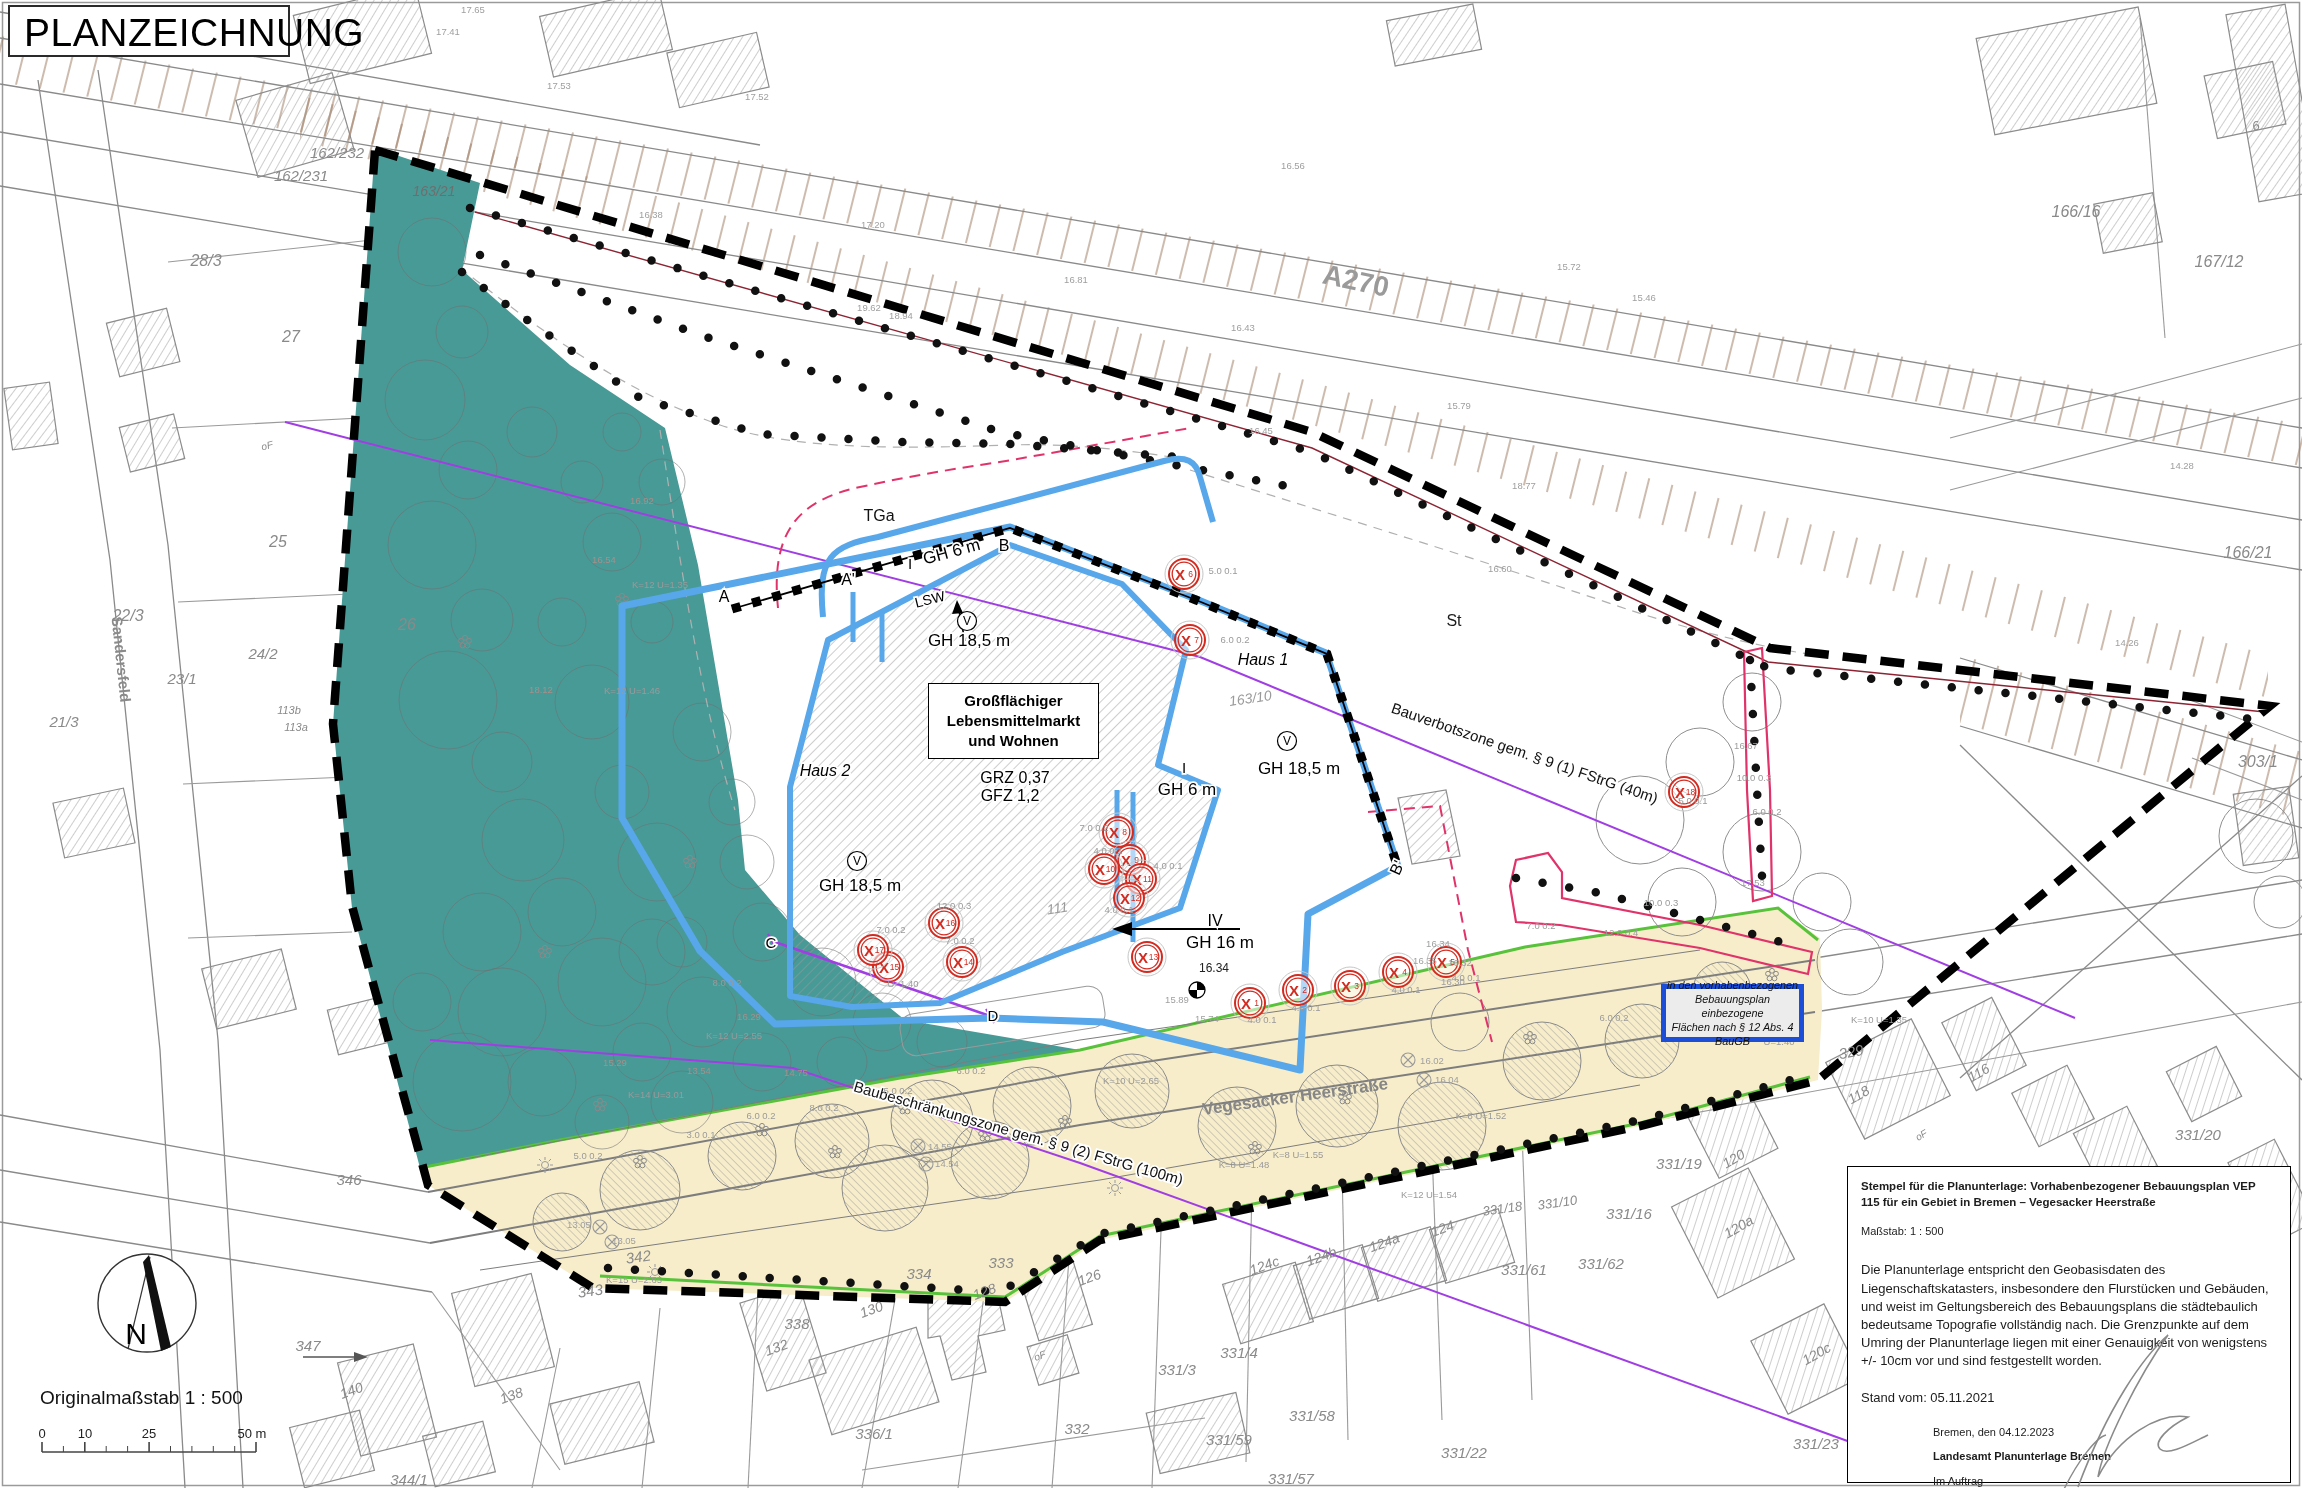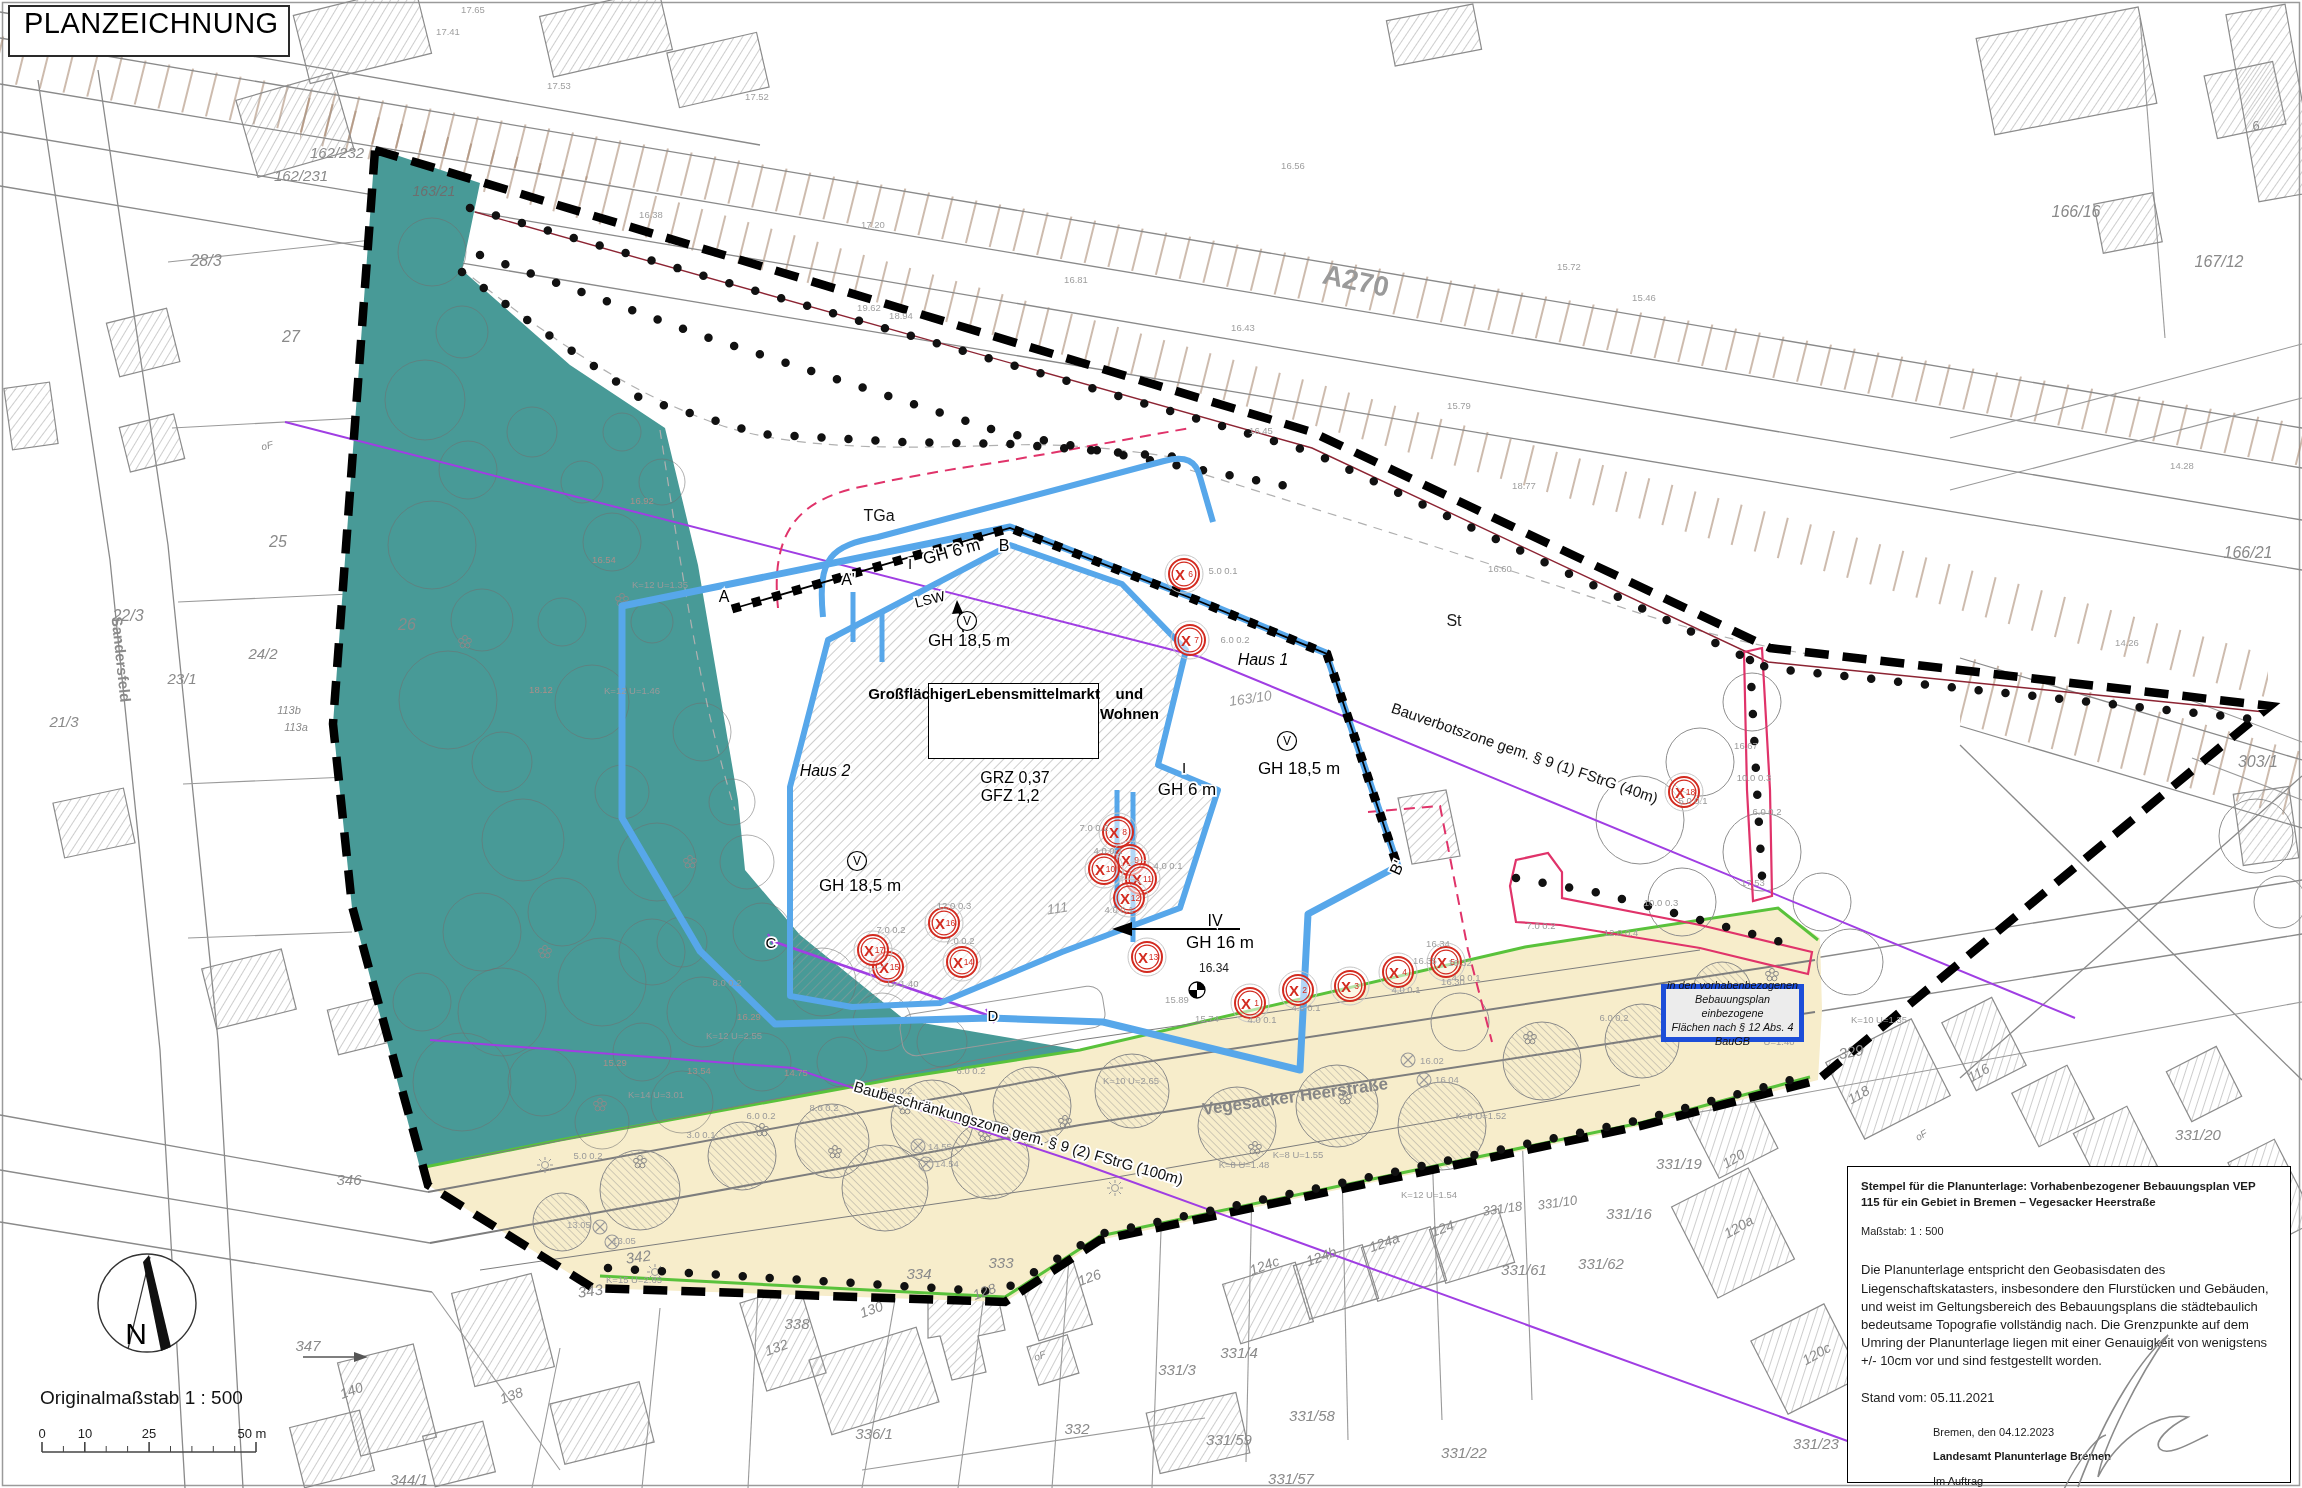--- a/index.html
+++ b/index.html
@@ -1,23 +1,23 @@
 <!DOCTYPE html>
 <html><head>
 <meta charset="utf-8">
 <style>
   html,body{margin:0;background:#fff}
   #stage{position:relative;width:2302px;height:1488px;overflow:hidden;background:#fff;
          font-family:"Liberation Sans",sans-serif;color:#222}
   #map-svg{position:absolute;left:0;top:0}
   .box{position:absolute;box-sizing:border-box;background:#fff}
   #title-box{left:8px;top:5px;width:282px;height:52px;border:2px solid #2a2a2a;
-             display:flex;align-items:flex-start;padding-left:14px;font-size:29px;letter-spacing:.5px;color:#000}
+             display:flex;align-items:flex-end;padding-left:14px;font-size:39px;letter-spacing:.5px;color:#000}
   #center-box{left:928px;top:683px;width:171px;height:76px;border:1.6px solid #000;
-              display:flex;flex-direction:row;justify-content:center;text-align:center;
+              display:flex;flex-direction:column;justify-content:center;text-align:center;
               font-weight:bold;font-size:15px;line-height:1.35;color:#000}
   #include-box{left:1661px;top:984px;width:143px;height:58px;background:#ececec;border:5px solid #1d4ed8;
                font-style:italic;font-size:10.8px;line-height:1.3;color:#111;
                display:flex;flex-direction:column;justify-content:center;text-align:center}
   #stamp{left:1847px;top:1166px;width:444px;height:317px;border:1.6px solid #000;
          padding:12px 13px;font-size:11px;line-height:1.4;color:#1c1c1c}
   #stamp .t{font-weight:bold;font-size:11.5px;line-height:1.35;margin-bottom:14px}
   #stamp .m{margin-bottom:22px}
   #stamp .b{font-size:13px;margin-bottom:18px;white-space:pre-line}
   #stamp .ind{margin-left:72px;margin-bottom:9px}

